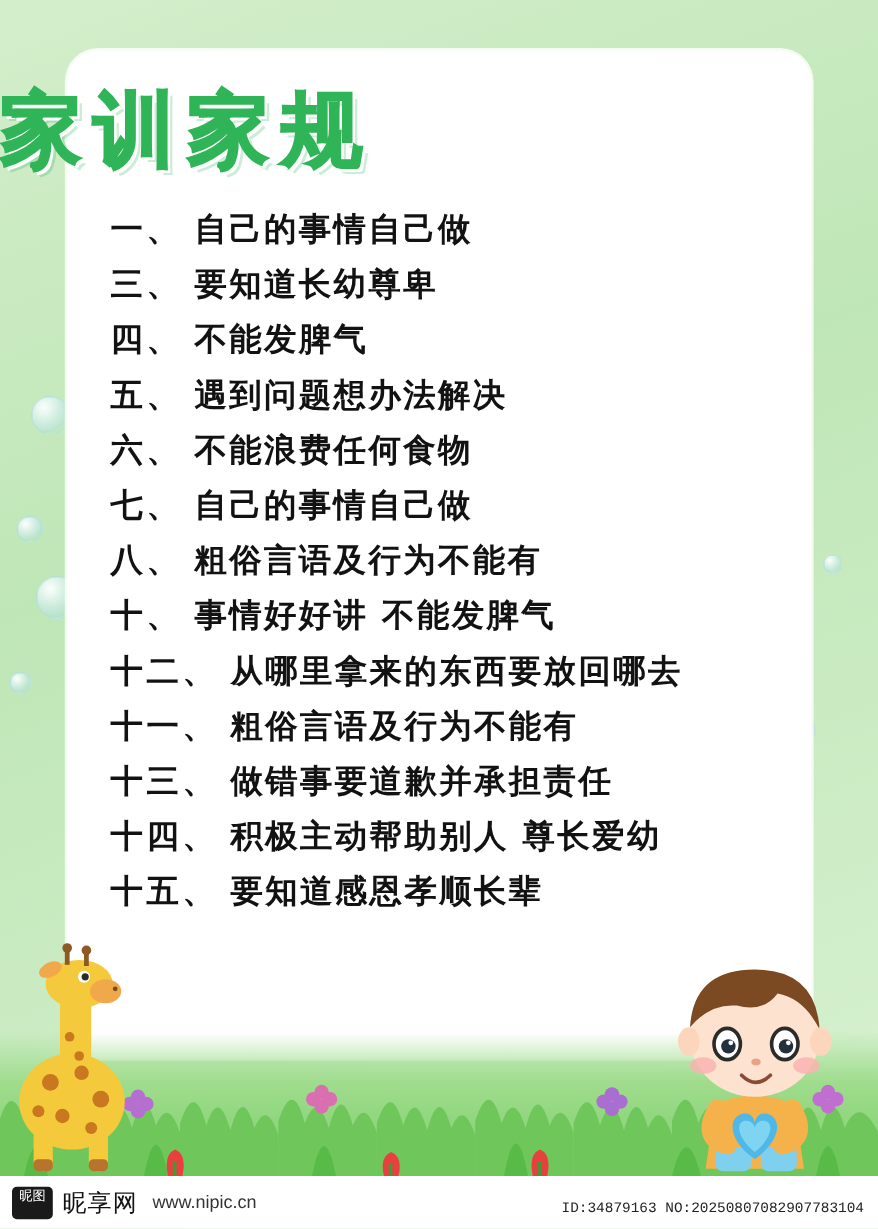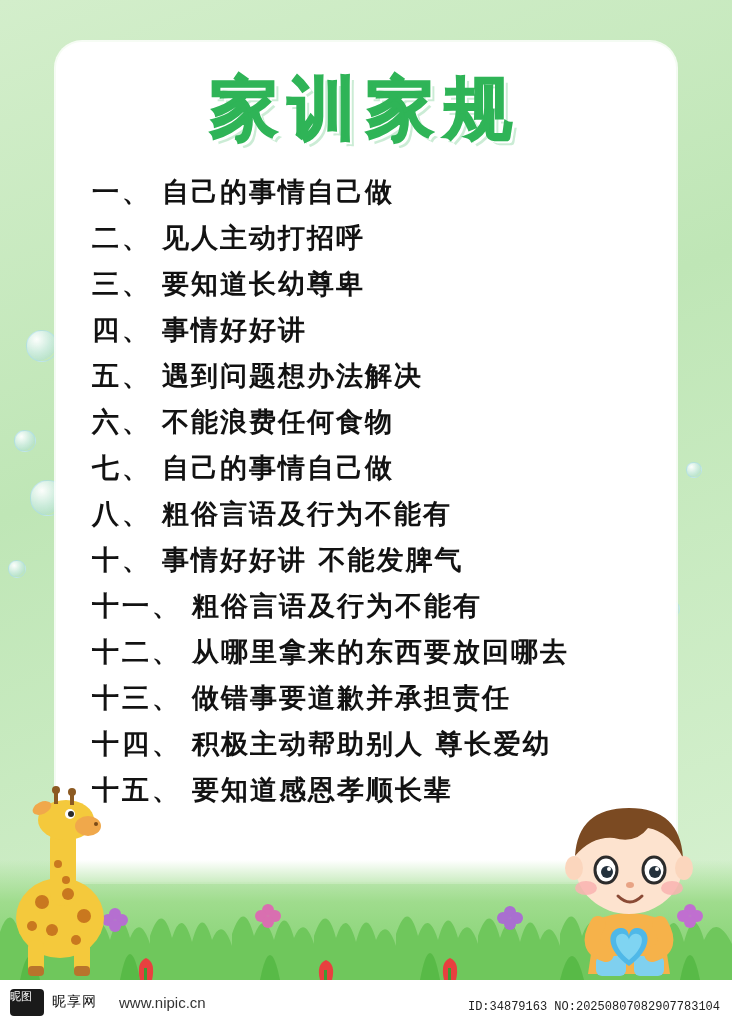--- a/index.html
+++ b/index.html
@@ -24,21 +24,21 @@
     box-shadow:0 0 0 2px rgba(255,255,255,.8);
   }
   
   .bubble{
     position:absolute;border-radius:50%;
     background:radial-gradient(circle at 32% 28%, rgba(255,255,255,.95) 0%, rgba(214,240,250,.55) 45%, rgba(160,215,240,.28) 72%, rgba(255,255,255,0) 73%);
     border:1px solid rgba(168,219,240,.55);
     pointer-events:none;
   }
   .title{
-    position:absolute;left:0;right:0;top:64px;text-align:center;
+    position:absolute;left:0;right:0;top:64px;
     font-family:"DejaVu Sans","Liberation Sans",sans-serif;
     font-size:68px;font-weight:bold;letter-spacing:10px;
     color:#2fb457;
     -webkit-text-stroke:2px #2fb457;
     text-shadow:
       3px 3px 0 #ffffff,
       5px 5px 0 rgba(47,180,87,.25);
   }
   .rules{
     position:absolute;left:92px;top:178px;width:560px;
@@ -60,25 +60,25 @@
     background:linear-gradient(to bottom, rgba(168,226,150,0) 0%, #9fdc8d 35%, #7ccf6a 100%);
   }
   .grass-svg{position:absolute;left:0;bottom:44px;width:732px;height:118px;}
   
   .footer{
     position:absolute;left:0;right:0;bottom:0;height:44px;background:#ffffff;
     display:flex;align-items:center;
   }
   .logo-box{
     margin-left:10px;width:34px;height:26px;border-radius:4px;background:#1a1a1a;
-    color:#fff;font-size:11px;line-height:13px;padding-top:1px;
+    color:#fff;font-size:11px;line-height:13px;text-align:center;padding-top:1px;
     letter-spacing:0px;
   }
-  .logo-text{margin-left:8px;font-size:14px;color:#111;letter-spacing:1px;}
-  .logo-url{margin-left:22px;font-size:15px;color:#333;font-family:"Liberation Sans",sans-serif;}
+  .logo-text{margin-left:8px;font-size:20px;color:#111;letter-spacing:1px;}
+  .logo-url{margin-left:12px;font-size:15px;color:#333;font-family:"Liberation Sans",sans-serif;}
   .id-text{
     position:absolute;right:12px;bottom:10px;font-size:12px;color:#222;
     font-family:Liberation Mono, monospace;
   }
   .giraffe{position:absolute;left:8px;bottom:46px;width:120px;height:210px;}
   .boy{position:absolute;right:18px;bottom:46px;width:170px;height:190px;}
 </style>
 </head>
 <body>
 
@@ -104,30 +104,29 @@
   <div class="bubble" style="left:686px;top:462px;width:14px;height:14px;"></div>
   <div class="bubble" style="left:662px;top:600px;width:16px;height:16px;"></div>
   <div class="bubble" style="left:120px;top:600px;width:12px;height:12px;"></div>
 
   <div class="card"></div>
 
   <div class="title">家训家规</div>
 
   <div class="rules">
     <div class="rule"><span class="num">一、</span><span class="txt">自己的事情自己做</span></div>
-    <div class="rule"><span class="num">二、</span><span class="txt">见人主动打招呼</span></div>
     <div class="rule"><span class="num">三、</span><span class="txt">要知道长幼尊卑</span></div>
-    <div class="rule"><span class="num">四、</span><span class="txt">事情好好讲</span></div>
+    <div class="rule"><span class="num">四、</span><span class="txt">不能发脾气</span></div>
     <div class="rule"><span class="num">五、</span><span class="txt">遇到问题想办法解决</span></div>
     <div class="rule"><span class="num">六、</span><span class="txt">不能浪费任何食物</span></div>
     <div class="rule"><span class="num">七、</span><span class="txt">自己的事情自己做</span></div>
     <div class="rule"><span class="num">八、</span><span class="txt">粗俗言语及行为不能有</span></div>
     <div class="rule"><span class="num">十、</span><span class="txt">事情好好讲 不能发脾气</span></div>
+    <div class="rule"><span class="num">十二、</span><span class="txt">从哪里拿来的东西要放回哪去</span></div>
     <div class="rule"><span class="num">十一、</span><span class="txt">粗俗言语及行为不能有</span></div>
-    <div class="rule"><span class="num">十二、</span><span class="txt">从哪里拿来的东西要放回哪去</span></div>
     <div class="rule"><span class="num">十三、</span><span class="txt">做错事要道歉并承担责任</span></div>
     <div class="rule"><span class="num">十四、</span><span class="txt">积极主动帮助别人 尊长爱幼</span></div>
     <div class="rule"><span class="num">十五、</span><span class="txt">要知道感恩孝顺长辈</span></div>
   </div>
 
   <div class="ground"></div>
   <svg class="grass-svg" viewBox="0 0 732 118" preserveAspectRatio="none">
     <g fill="#6fc75c">
       <path d="M0 118 L0 70 Q10 40 20 72 Q28 44 36 74 Q46 38 54 76 Q62 50 70 80 L70 118 Z"></path>
       <path d="M70 118 L70 72 Q82 36 92 74 Q100 46 110 78 Q120 40 130 76 Q140 52 150 82 L150 118 Z"></path>

